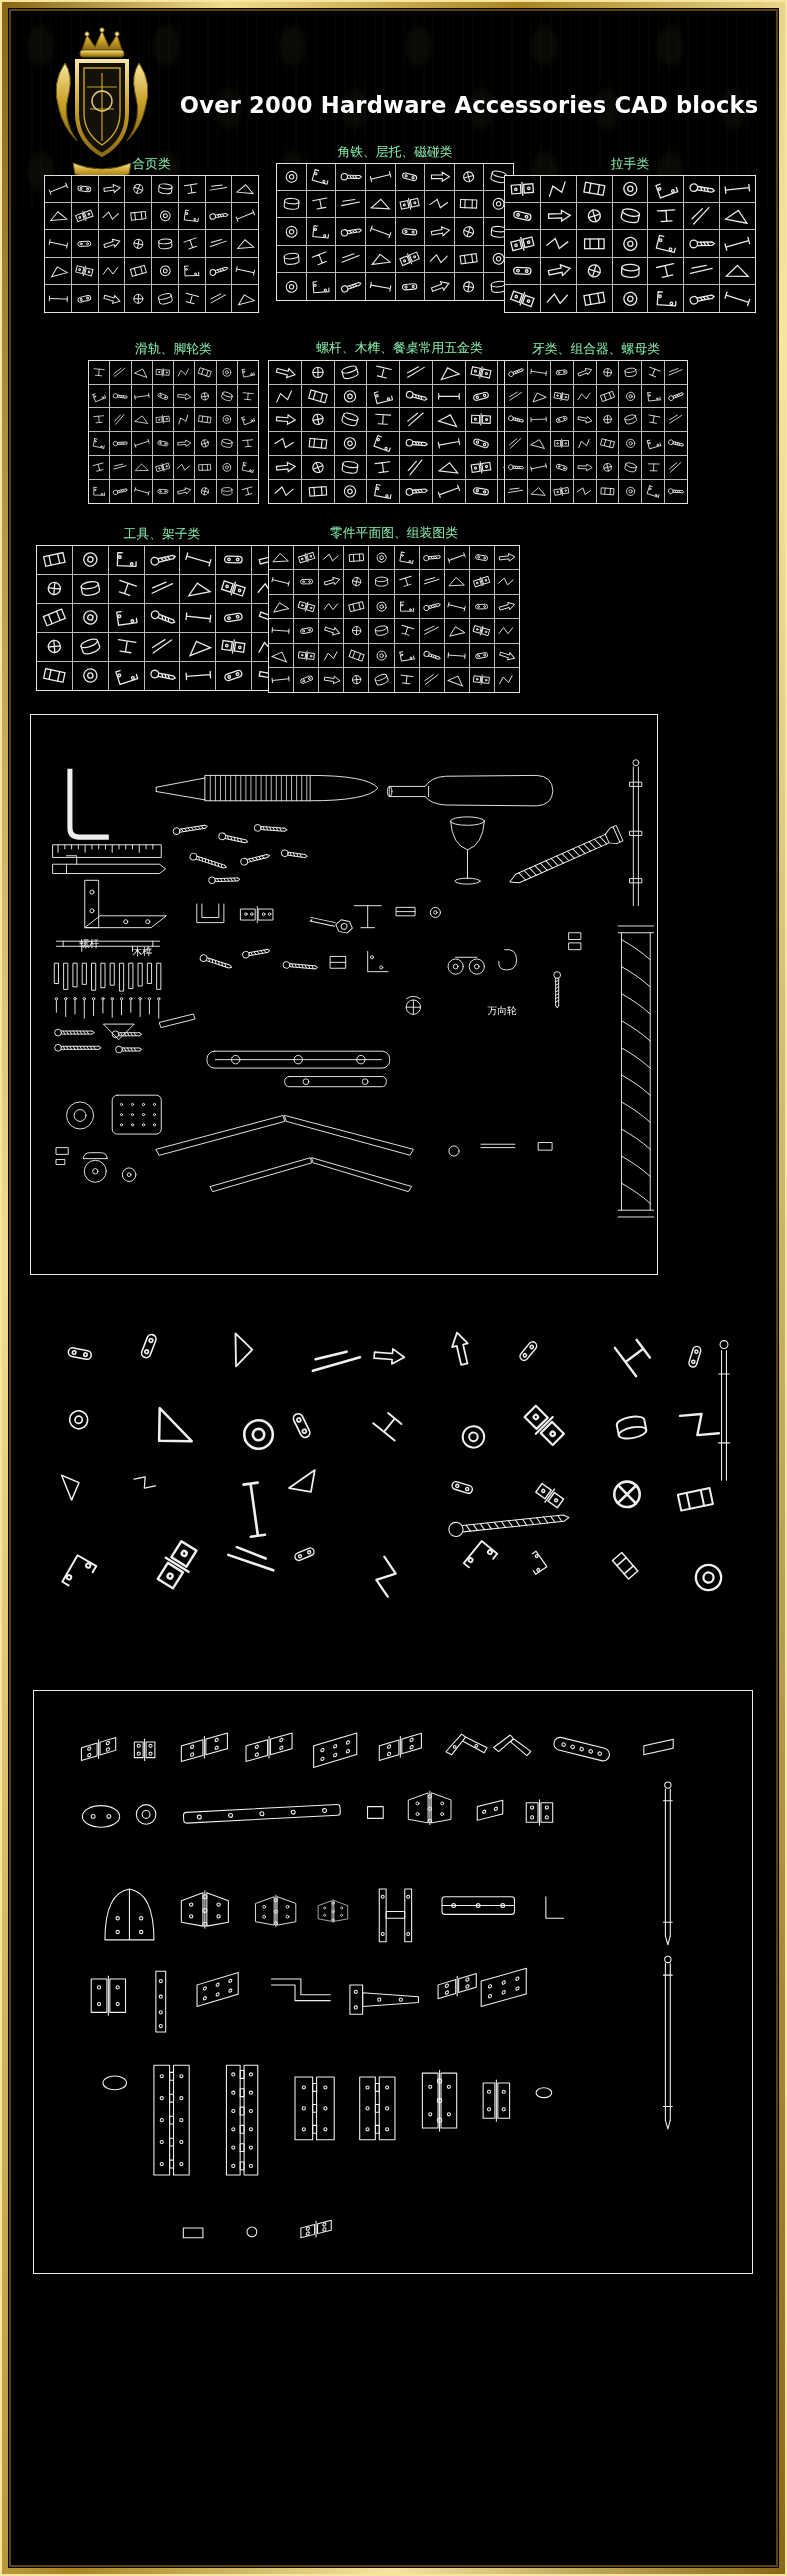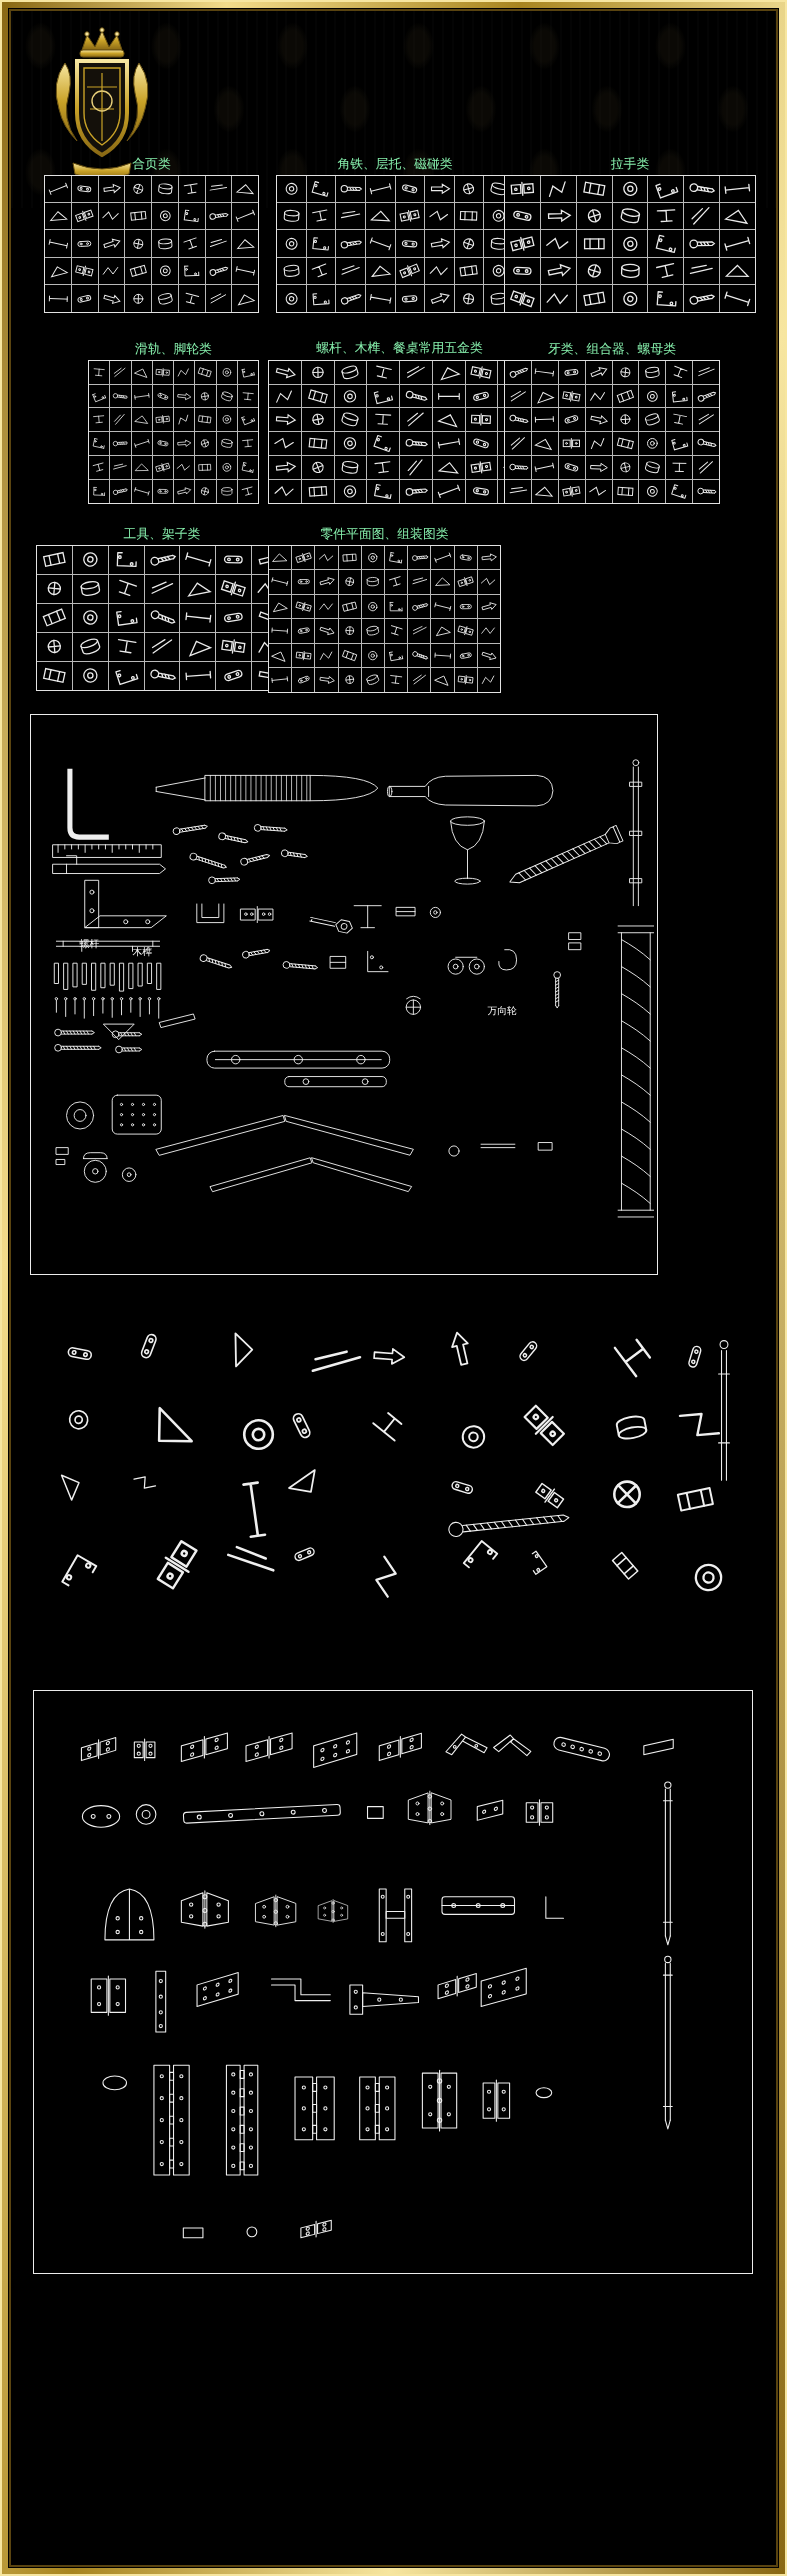--- a/index.html
+++ b/index.html
@@ -67,20 +67,21 @@
         <circle cx="70" cy="11" r="2.2" fill="#f7e6a0"></circle>
       <path d="M18 40 Q4 60 12 86 Q16 104 30 118 Q14 96 22 70 Q26 52 18 40 Z" fill="url(#gold)"></path>
       <path d="M92 40 Q106 60 98 86 Q94 104 80 118 Q96 96 88 70 Q84 52 92 40 Z" fill="url(#gold)"></path>
       <path d="M30 38 H80 V90 Q80 118 55 132 Q30 118 30 90 Z" fill="#14100a" stroke="url(#gold)" stroke-width="4"></path>
       <path d="M37 45 H73 V90 Q73 110 55 122 Q37 110 37 90 Z" fill="none" stroke="#c9a227" stroke-width="1.4"></path>
       <path d="M55 50 V118 M40 64 H70 M43 86 H67" fill="none" stroke="#c9a227" stroke-width="1.2"></path>
       <circle cx="55" cy="78" r="10" fill="none" stroke="#e8cf7a" stroke-width="1.4"></circle>
       <path d="M26 140 Q55 152 84 140 L82 151 Q55 161 28 151 Z" fill="url(#gold)"></path>
     </g>
   </svg>
+  <div class="title">Over 2000 Hardware Accessories CAD blocks</div>
 </div>
 
 <div id="sections">
     <div class="section" style="left: 44px; top: 155px; width: 215px;">
       <div class="sec-label">合页类</div>
       <div class="cgrid" style="height: 138px; grid-template-columns: repeat(8, 1fr); grid-template-rows: repeat(5, 1fr);">
         <div class="cell">
           <svg viewBox="0 0 28 20" width="88%" height="82%">
             <g transform="rotate(-22 14 10)" fill="none" stroke="#eaeaea" stroke-width="1.2" stroke-linecap="round">
               <path d="M3 10 H25 M3 7 V13 M25 7 V13"></path>
@@ -385,21 +386,21 @@
         </div>
         <div class="cell">
           <svg viewBox="0 0 28 20" width="88%" height="82%">
             <g transform="rotate(-15 14 10)" fill="none" stroke="#eaeaea" stroke-width="1.2" stroke-linecap="round">
               <path d="M4 15 H24 L14 5 Z"></path>
             </g>
           </svg>
         </div>
       </div>
     </div>
-    <div class="section" style="left: 276px; top: 155px; width: 238px;">
+    <div class="section" style="left: 276px; top: 143px; width: 238px;">
       <div class="sec-label">角铁、层托、磁碰类</div>
       <div class="cgrid" style="height: 138px; grid-template-columns: repeat(8, 1fr); grid-template-rows: repeat(5, 1fr);">
         <div class="cell">
           <svg viewBox="0 0 28 20" width="88%" height="82%">
             <g transform="rotate(-13 14 10)" fill="none" stroke="#eaeaea" stroke-width="1.2" stroke-linecap="round">
               <circle cx="14" cy="10" r="6"></circle>
               <circle cx="14" cy="10" r="2.4"></circle>
             </g>
           </svg>
         </div>
@@ -1759,21 +1760,21 @@
         </div>
         <div class="cell">
           <svg viewBox="0 0 28 20" width="88%" height="82%">
             <g transform="rotate(-6 14 10)" fill="none" stroke="#eaeaea" stroke-width="1.2" stroke-linecap="round">
               <path d="M5 8 H17 V5 L25 10 L17 15 V12 H5 Z"></path>
             </g>
           </svg>
         </div>
       </div>
     </div>
-    <div class="section" style="left: 504px; top: 340px; width: 216px;">
+    <div class="section" style="left: 504px; top: 340px; width: 184px;">
       <div class="sec-label">牙类、组合器、螺母类</div>
       <div class="cgrid" style="height: 144px; grid-template-columns: repeat(8, 1fr); grid-template-rows: repeat(6, 1fr);">
         <div class="cell">
           <svg viewBox="0 0 28 20" width="88%" height="82%">
             <g transform="rotate(-21 14 10)" fill="none" stroke="#eaeaea" stroke-width="1.2" stroke-linecap="round">
               <circle cx="7" cy="10" r="3.5"></circle>
               <path d="M10.5 8.4 H24 M10.5 11.6 H24 M13 8.4 L15 11.6 M16 8.4 L18 11.6 M19 8.4 L21 11.6 M24 8.4 L26 10 L24 11.6"></path>
             </g>
           </svg>
         </div>
@@ -2425,21 +2426,21 @@
         </div>
         <div class="cell">
           <svg viewBox="0 0 28 20" width="88%" height="82%">
             <g transform="rotate(10 14 10)" fill="none" stroke="#eaeaea" stroke-width="1.2" stroke-linecap="round">
               <path d="M5 8 H17 V5 L25 10 L17 15 V12 H5 Z"></path>
             </g>
           </svg>
         </div>
       </div>
     </div>
-    <div class="section" style="left: 268px; top: 525px; width: 233px;">
+    <div class="section" style="left: 268px; top: 525px; width: 252px; font-family: Liberation Mono, monospace;">
       <div class="sec-label">零件平面图、组装图类</div>
       <div class="cgrid" style="height: 148px; grid-template-columns: repeat(10, 1fr); grid-template-rows: repeat(6, 1fr);">
         <div class="cell">
           <svg viewBox="0 0 28 20" width="88%" height="82%">
             <g transform="rotate(-3 14 10)" fill="none" stroke="#eaeaea" stroke-width="1.2" stroke-linecap="round">
               <path d="M4 15 H24 L14 5 Z"></path>
             </g>
           </svg>
         </div>
         <div class="cell">

